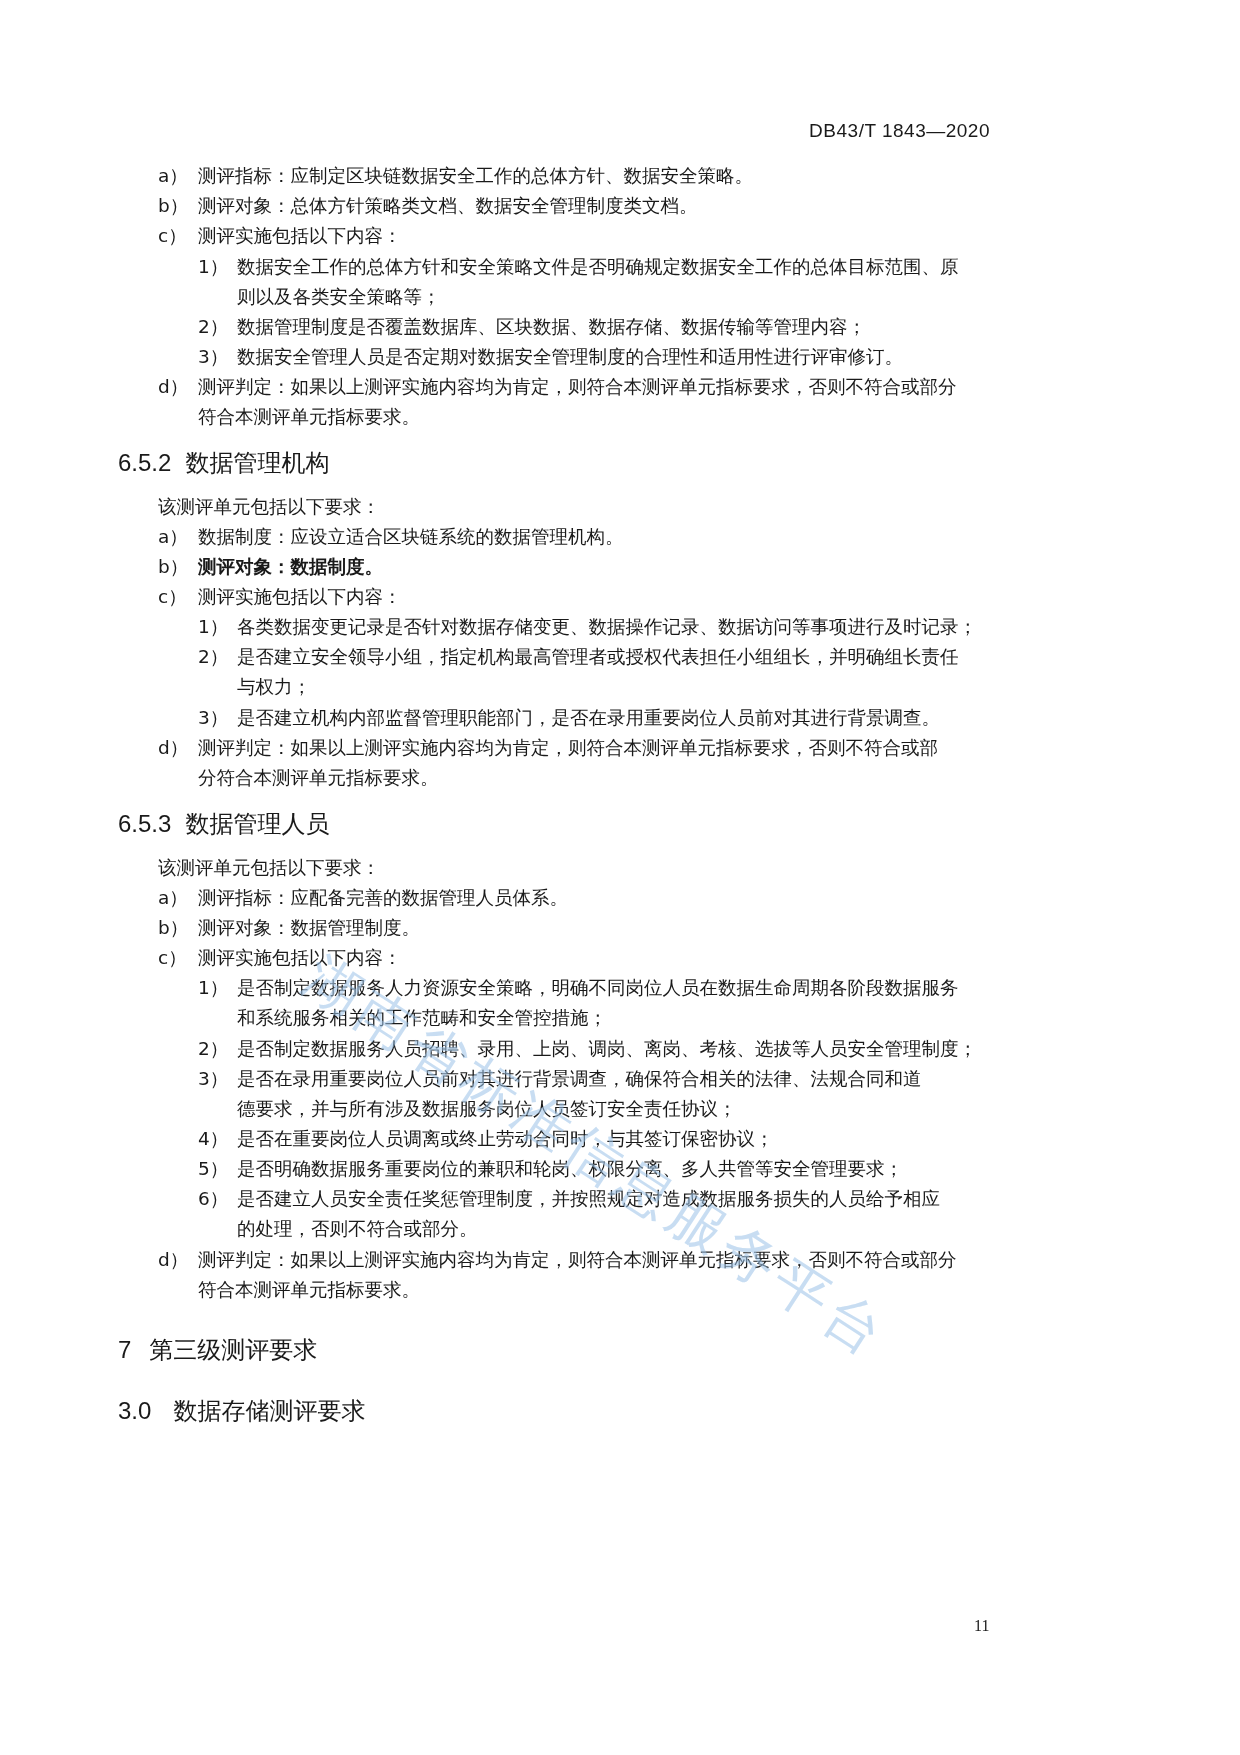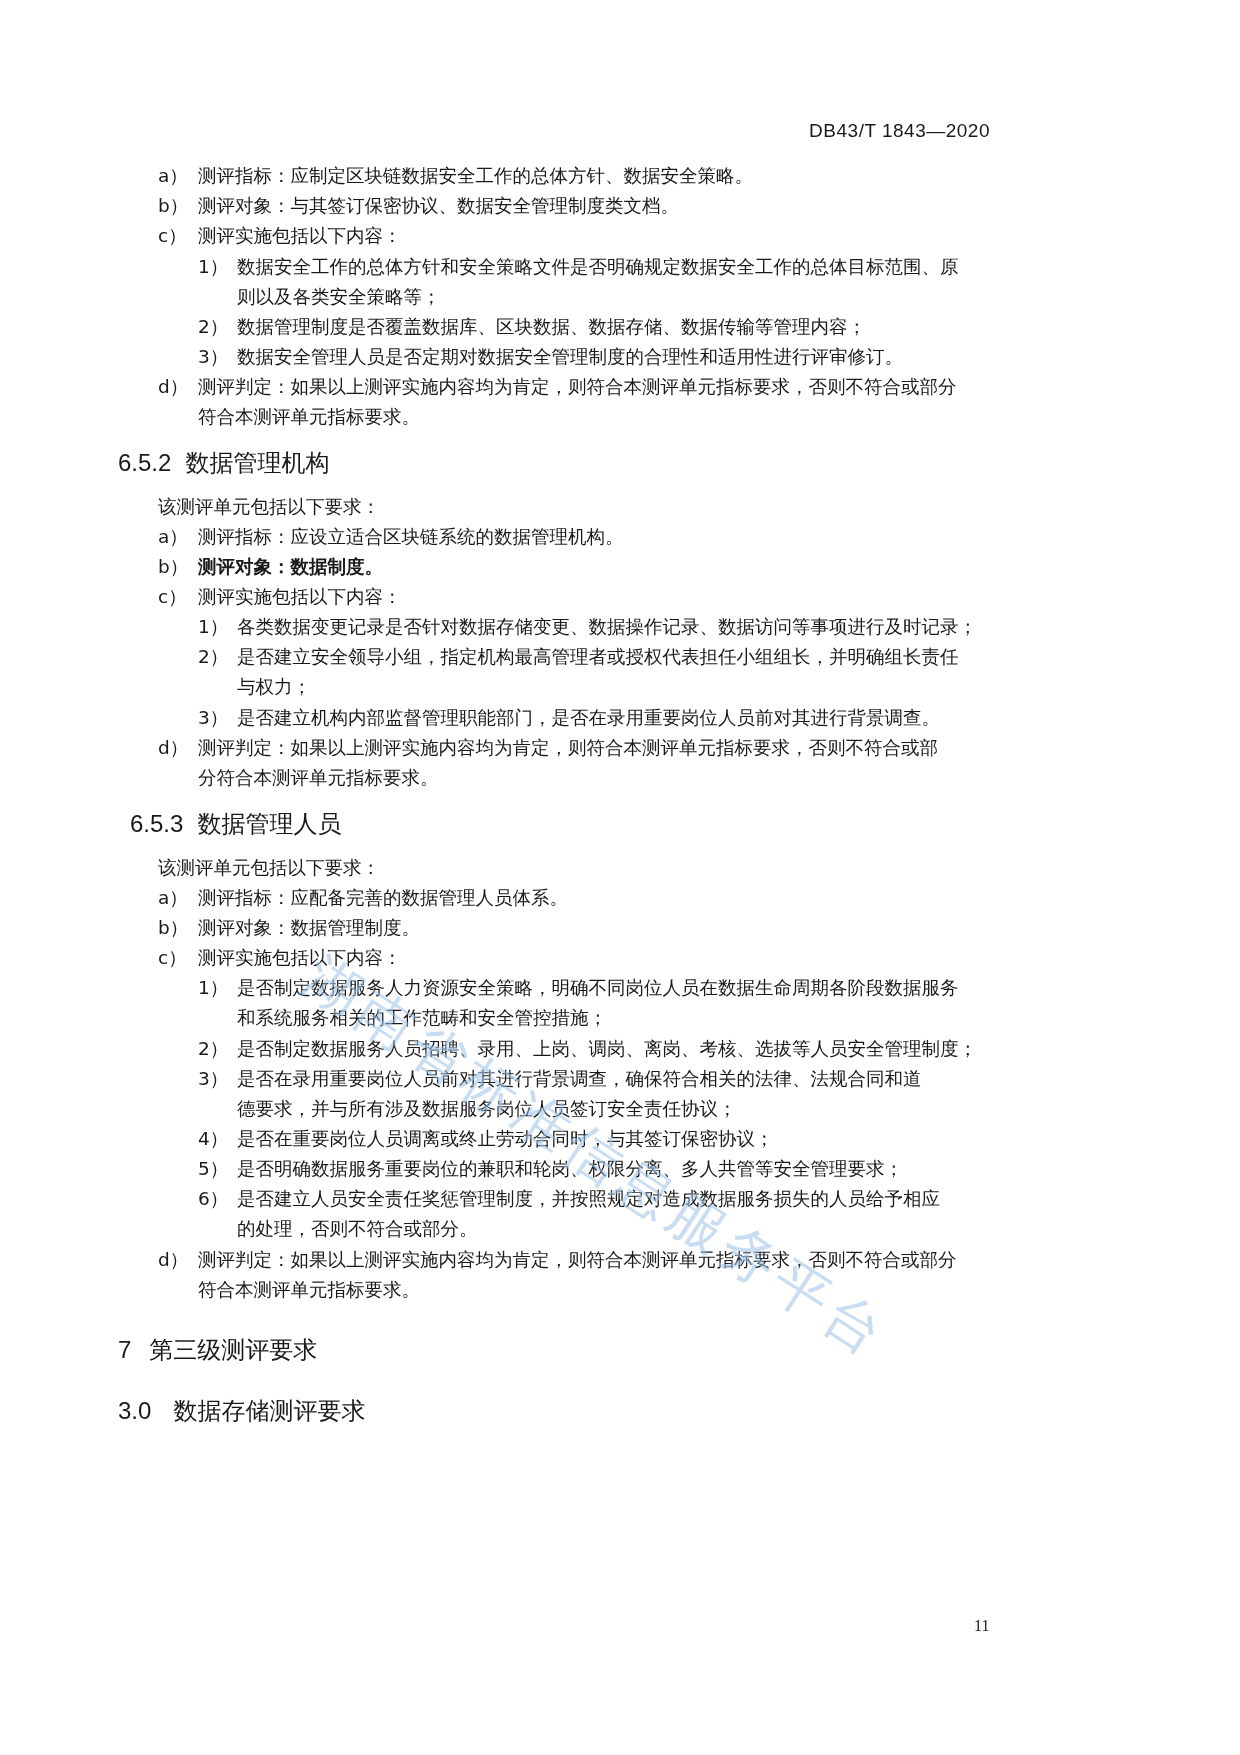--- a/index.html
+++ b/index.html
@@ -23,21 +23,21 @@
 
 <div class="page">
 
   <div class="std-code">DB43/T 1843—2020</div>
 
   <div>
     <span class="marker" style="left:158px;top:163px;">a）</span>
     <span class="line" style="left:198px;top:163px;">测评指标：应制定区块链数据安全工作的总体方针、数据安全策略。</span>
 
     <span class="marker" style="left:158px;top:193px;">b）</span>
-    <span class="line" style="left:198px;top:193px;">测评对象：与其签订保密协议、数据安全管理制度类文档。</span>
+    <span class="line" style="left:198px;top:193px;">测评对象：总体方针策略类文档、数据安全管理制度类文档。</span>
 
     <span class="marker" style="left:158px;top:223px;">c）</span>
     <span class="line" style="left:198px;top:223px;">测评实施包括以下内容：</span>
 
     <span class="marker" style="left:198px;top:254px;">1）</span>
     <span class="line" style="left:237px;top:254px;">数据安全工作的总体方针和安全策略文件是否明确规定数据安全工作的总体目标范围、原</span>
     <span class="line" style="left:237px;top:284px;">则以及各类安全策略等；</span>
 
     <span class="marker" style="left:198px;top:314px;">2）</span>
     <span class="line" style="left:237px;top:314px;">数据管理制度是否覆盖数据库、区块数据、数据存储、数据传输等管理内容；</span>
@@ -50,21 +50,21 @@
     <span class="line" style="left:198px;top:404px;">符合本测评单元指标要求。</span>
   </div>
 
   <div>
     <div class="heading" style="left:118px;top:450px;">
       <span class="num">6.5.2</span><span>数据管理机构</span>
     </div>
     <span class="line" style="left:158px;top:494px;">该测评单元包括以下要求：</span>
 
     <span class="marker" style="left:158px;top:524px;">a）</span>
-    <span class="line" style="left:198px;top:524px;">测评指标：应设立适合区块链系统的数据管理机构。</span>
+    <span class="line" style="left:198px;top:524px;">数据制度：应设立适合区块链系统的数据管理机构。</span>
 
     <span class="marker" style="left:158px;top:554px;">b）</span>
     <span class="line" style="left:198px;top:554px;font-weight:bold;">测评对象：数据制度。</span>
 
     <span class="marker" style="left:158px;top:584px;">c）</span>
     <span class="line" style="left:198px;top:584px;">测评实施包括以下内容：</span>
 
     <span class="marker" style="left:198px;top:614px;">1）</span>
     <span class="line" style="left:237px;top:614px;">各类数据变更记录是否针对数据存储变更、数据操作记录、数据访问等事项进行及时记录；</span>
 
@@ -74,21 +74,21 @@
 
     <span class="marker" style="left:198px;top:705px;">3）</span>
     <span class="line" style="left:237px;top:705px;">是否建立机构内部监督管理职能部门，是否在录用重要岗位人员前对其进行背景调查。</span>
 
     <span class="marker" style="left:158px;top:735px;">d）</span>
     <span class="line" style="left:198px;top:735px;">测评判定：如果以上测评实施内容均为肯定，则符合本测评单元指标要求，否则不符合或部</span>
     <span class="line" style="left:198px;top:765px;">分符合本测评单元指标要求。</span>
   </div>
 
   <div>
-    <div class="heading" style="left:130px;top:811px;">
+    <div class="heading" style="left:118px;top:811px;">
       <span class="num">6.5.3</span><span>数据管理人员</span>
     </div>
     <span class="line" style="left:158px;top:855px;">该测评单元包括以下要求：</span>
 
     <span class="marker" style="left:158px;top:885px;">a）</span>
     <span class="line" style="left:198px;top:885px;">测评指标：应配备完善的数据管理人员体系。</span>
 
     <span class="marker" style="left:158px;top:915px;">b）</span>
     <span class="line" style="left:198px;top:915px;">测评对象：数据管理制度。</span>
 

